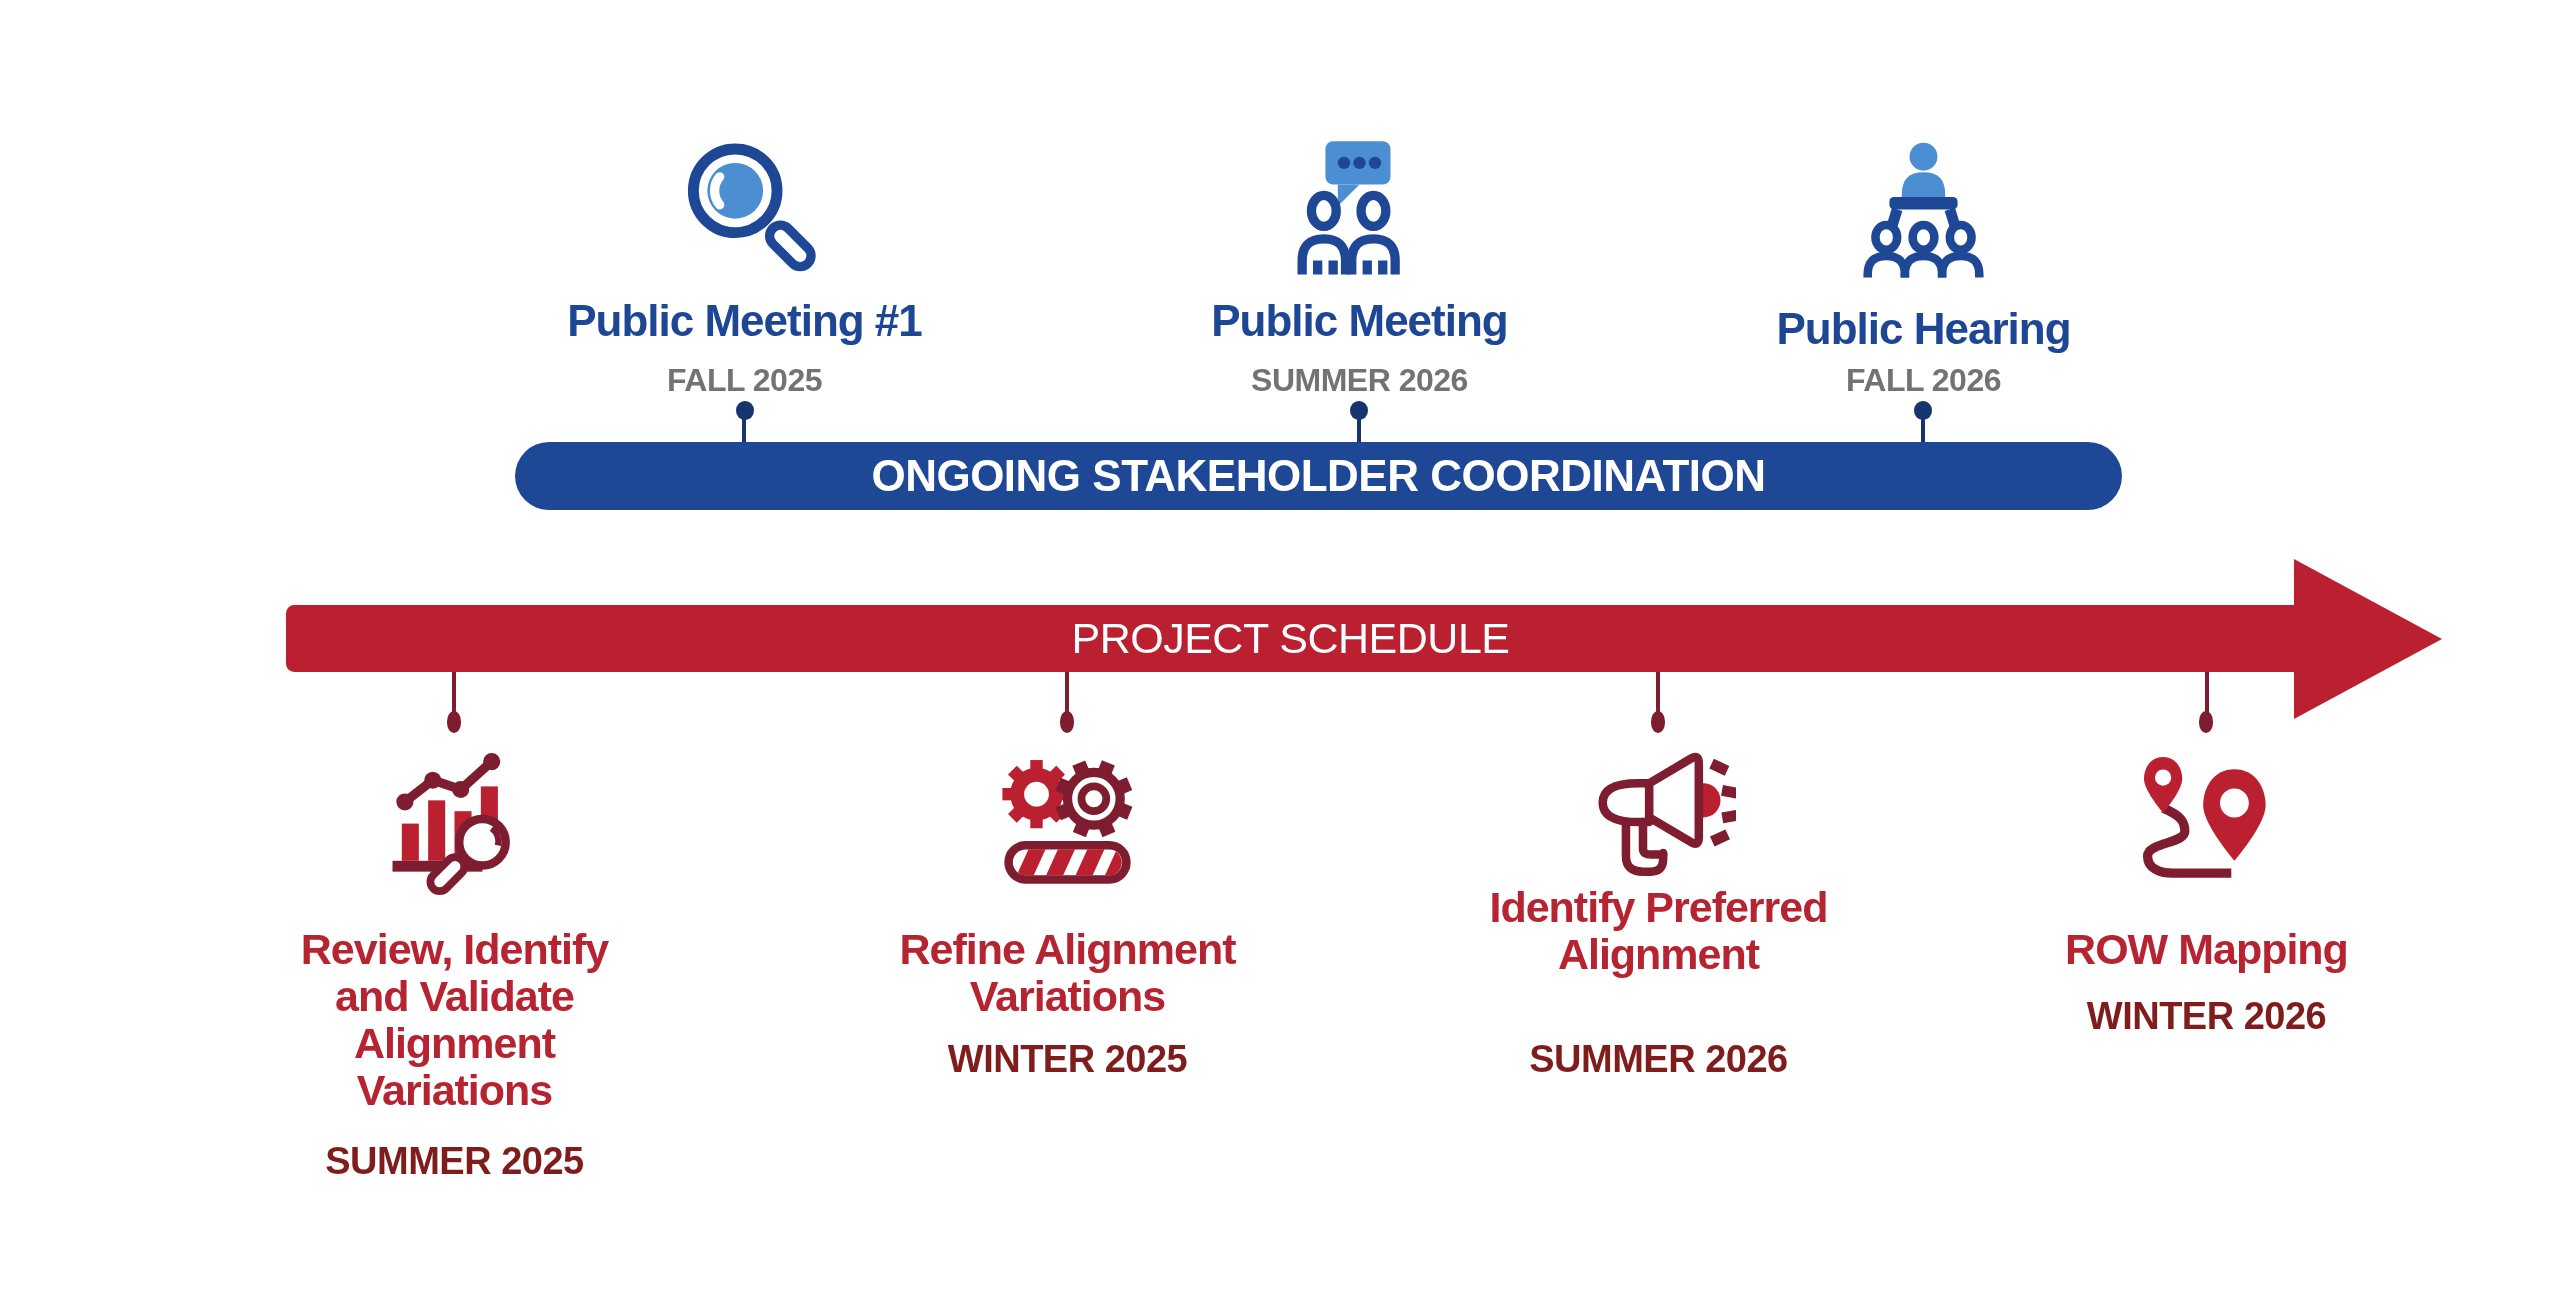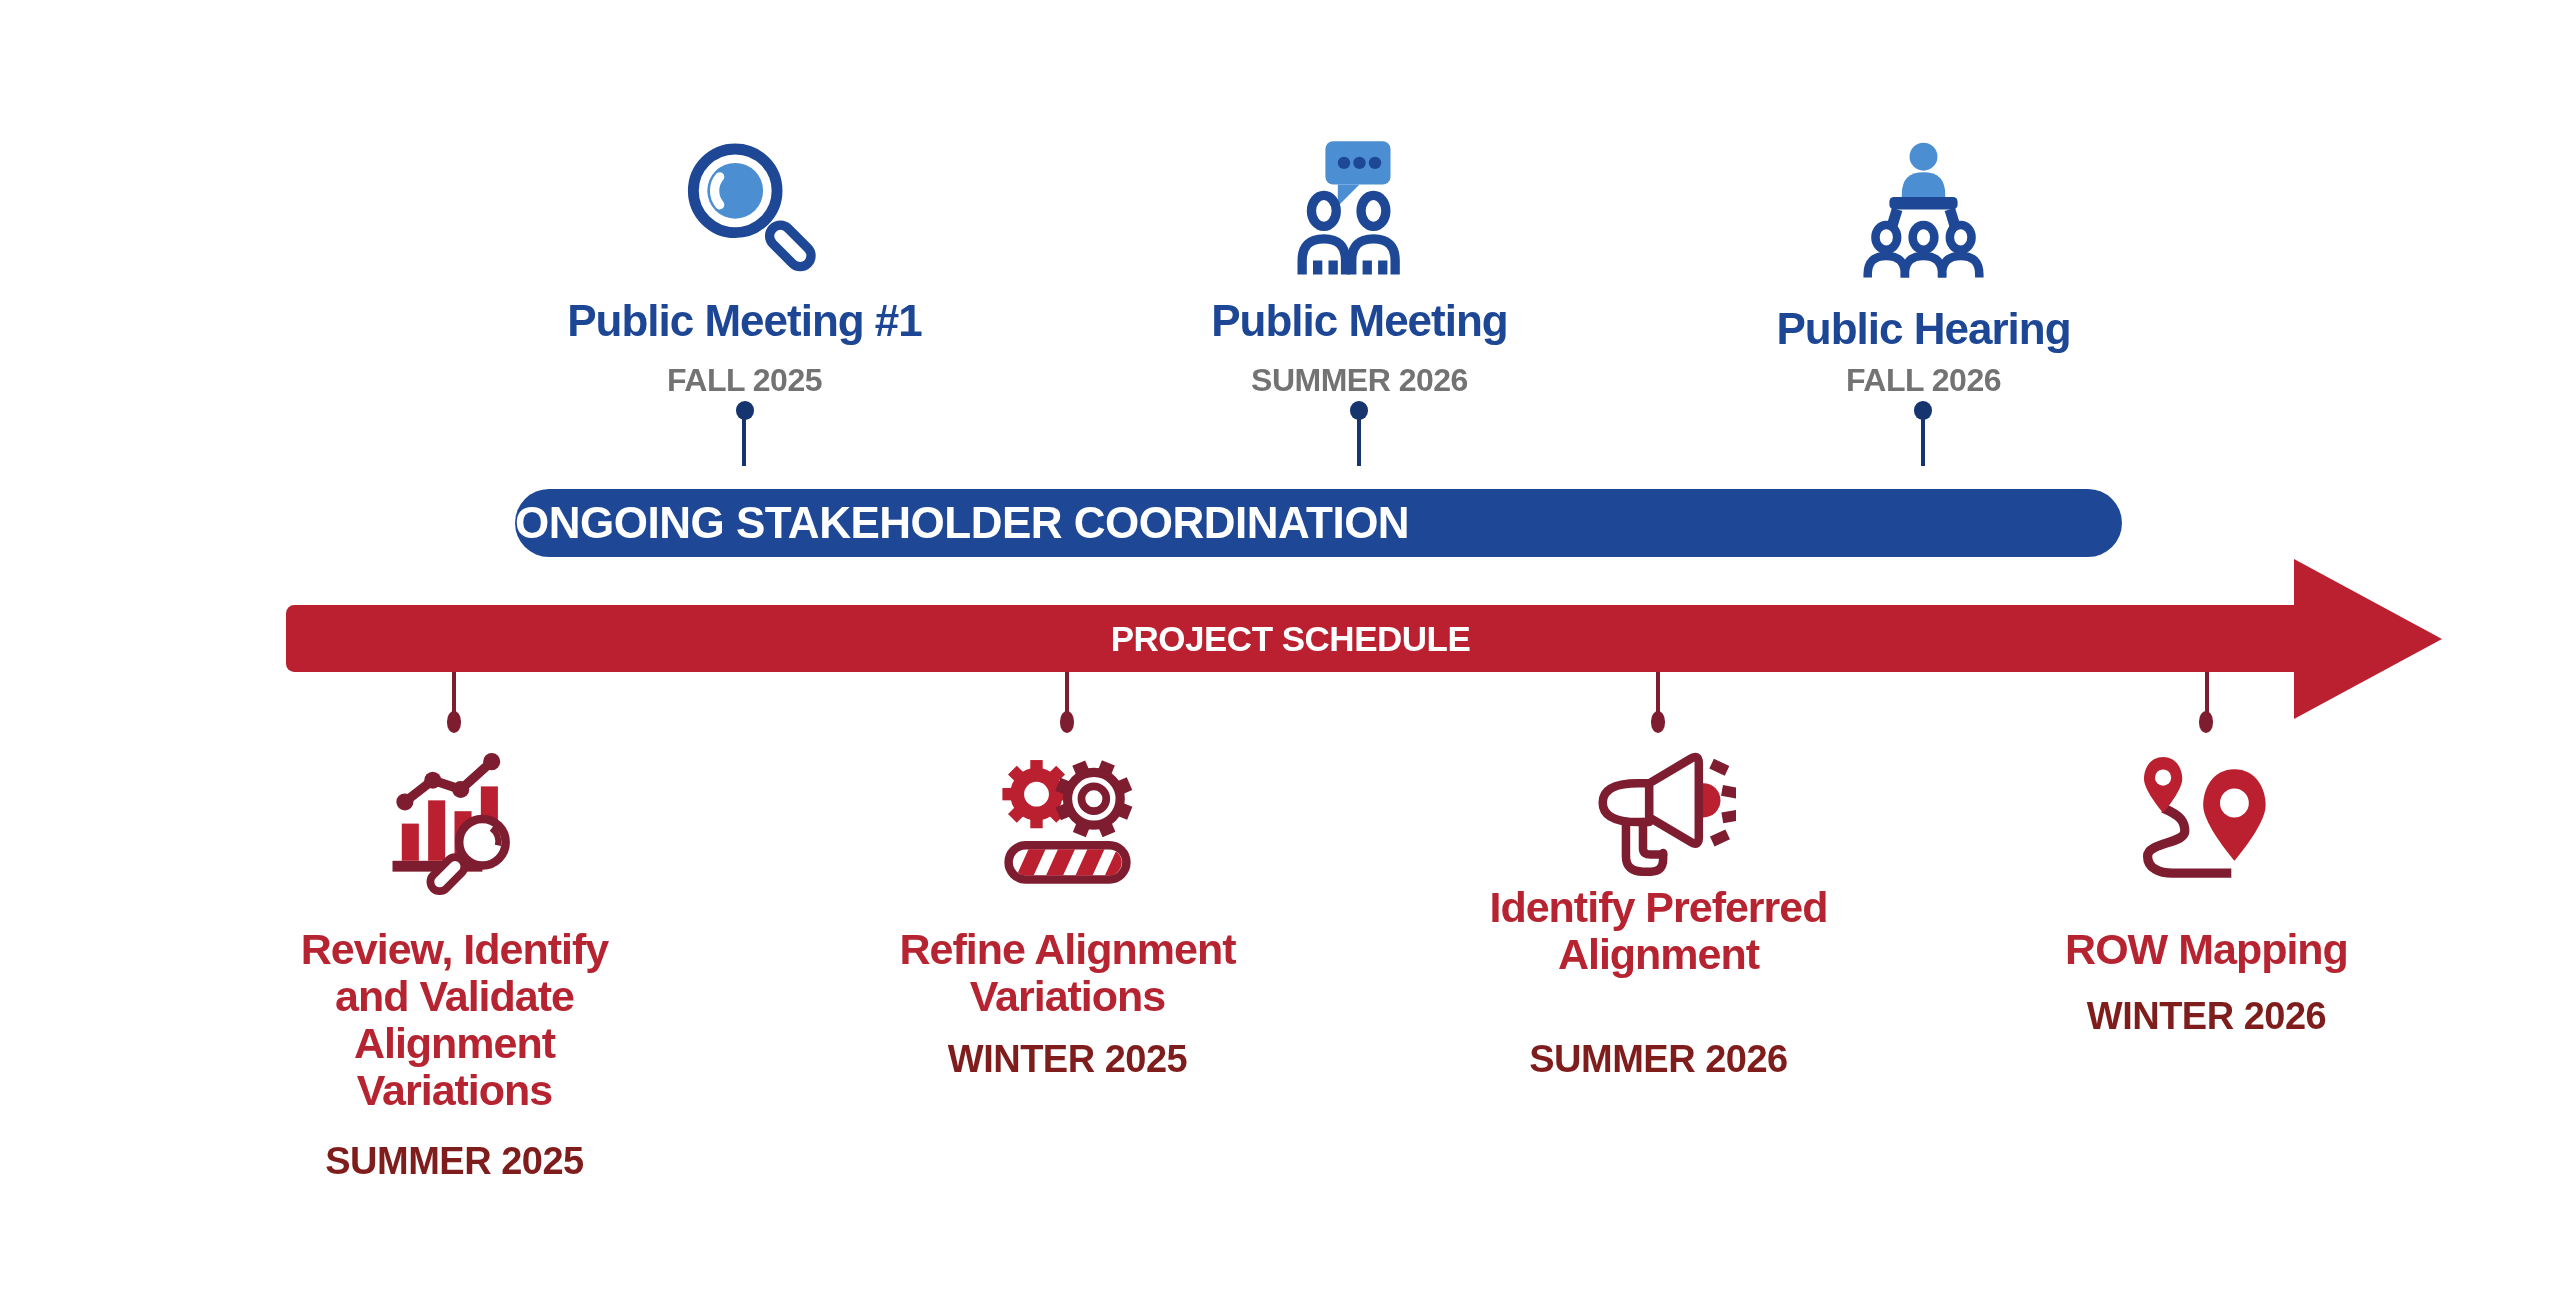--- a/index.html
+++ b/index.html
@@ -1,28 +1,28 @@
 <!DOCTYPE html>
 <html style="font-size:8.2px"><head>
 <meta charset="utf-8">
 <style>
   html,body{margin:0;padding:0;background:#ffffff;}
   .canvas{position:relative;width:2633px;height:1317px;background:#ffffff;overflow:hidden;
           font-family:"Liberation Sans","DejaVu Sans",sans-serif;}
   .abs{position:absolute;}
 
   
-  .stakeholder-bar{left:515px;top:489px;width:1607px;height:68px;border-radius:34px;
-    background:#1e4896;display:flex;align-items:center;}
+  .stakeholder-bar{left:515px;top:442px;width:1607px;height:68px;border-radius:34px;
+    background:#1e4896;display:flex;align-items:center;justify-content:center;}
   .stakeholder-bar .bar-label{color:#ffffff;font-size:44px;font-weight:800;letter-spacing:-0.5px;white-space:nowrap;}
 
   
   .arrow-body{left:286px;top:605px;width:2009px;height:67px;background:#bb2030;
     border-radius:8.2px 0 0 8.2px;display:flex;align-items:center;justify-content:center;}
-  .arrow-body .arrow-label{color:#ffffff;font-size:35px;font-weight:700;letter-spacing:-0.5px;white-space:nowrap;}
+  .arrow-body .arrow-label{color:#ffffff;font-size:43px;font-weight:400;letter-spacing:-0.5px;white-space:nowrap;}
   .arrow-head{left:2294px;top:559px;width:0;height:0;
     border-top:80px solid transparent;border-bottom:80px solid transparent;border-left:148px solid #bb2030;}
 
   
   .stem{width:4.1px;}
   .stem.blue{background:#16356f;}
   .stem.red{background:#7e1d30;}
   .dot-blue{width:17.5px;height:18.5px;border-radius:50%;background:#16356f;}
   .dot-red{width:14.4px;height:21.6px;border-radius:50%;background:#7e1d30;}
 

